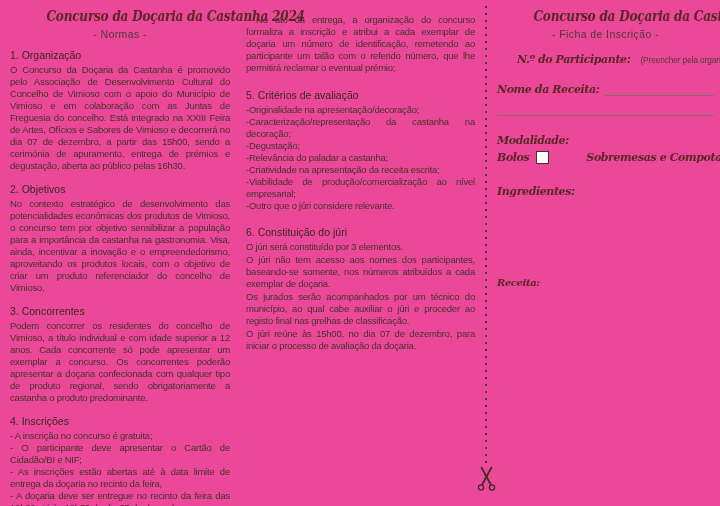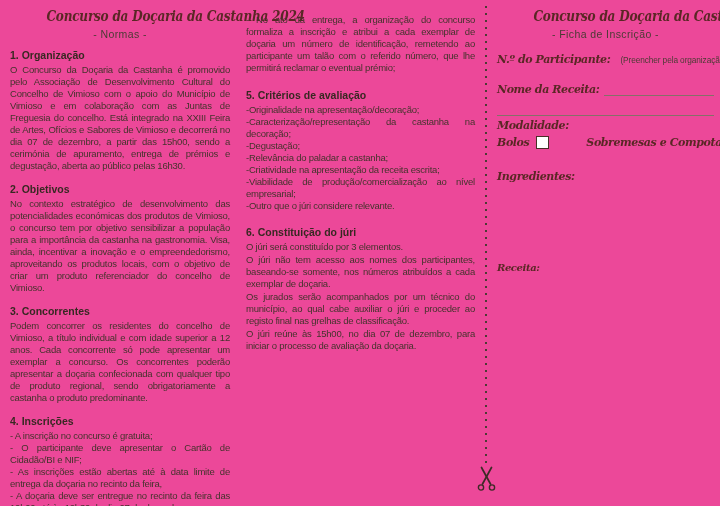--- a/index.html
+++ b/index.html
@@ -45,21 +45,21 @@
     font-weight: bold;
     color: #5a2725;
     font-size: 11px;
     letter-spacing: -0.4px;
     white-space: nowrap;
   }
 
   
   .sec-heading {
     font-size: 10.5px;
-    font-weight: bold;
+    font-weight: normal;
     color: #382822;
     margin-bottom: 3px;
   }
   .para {
     font-size: 9.5px;
     line-height: 12px;
     letter-spacing: -0.22px;
     text-align: justify;
     color: #44332c;
   }
@@ -176,33 +176,33 @@
       <circle cx="15" cy="21.5" r="2.6" stroke-width="1.4"></circle>
     </g>
   </svg>
 
   <div class="col col-right">
     <div class="doc-title">
       <span>Concurso da Doçaria da Castanha 2024</span>
     </div>
     <div class="subtitle">- Ficha de Inscrição -</div>
 
-    <div class="form-row" style="margin-top:13px;">
+    <div class="form-row" style="margin-top:13px;margin-left:20px;">
       <span class="script">N.º do Participante:</span>
       <span class="fill-line short"></span>
       <span class="note">(Preencher pela organização)</span>
     </div>
 
     <div class="form-row" style="margin-top:17px;">
       <span class="script">Nome da Receita:</span>
       <span class="fill-line grow"></span>
     </div>
     <div class="full-line" style="margin-top:19px;"></div>
 
-    <div class="script" style="margin-top:3px;">Modalidade:</div>
+    <div class="script" style="margin-top:18px;">Modalidade:</div>
     <div class="form-row" style="margin-top:4px; align-items:center;">
       <div class="option">
         <span class="script">Bolos</span>
         <span class="checkbox"></span>
       </div>
       <div class="option" style="margin-left:37px;">
         <span class="script">Sobremesas e Compotas</span>
 
       </div>
     </div>

